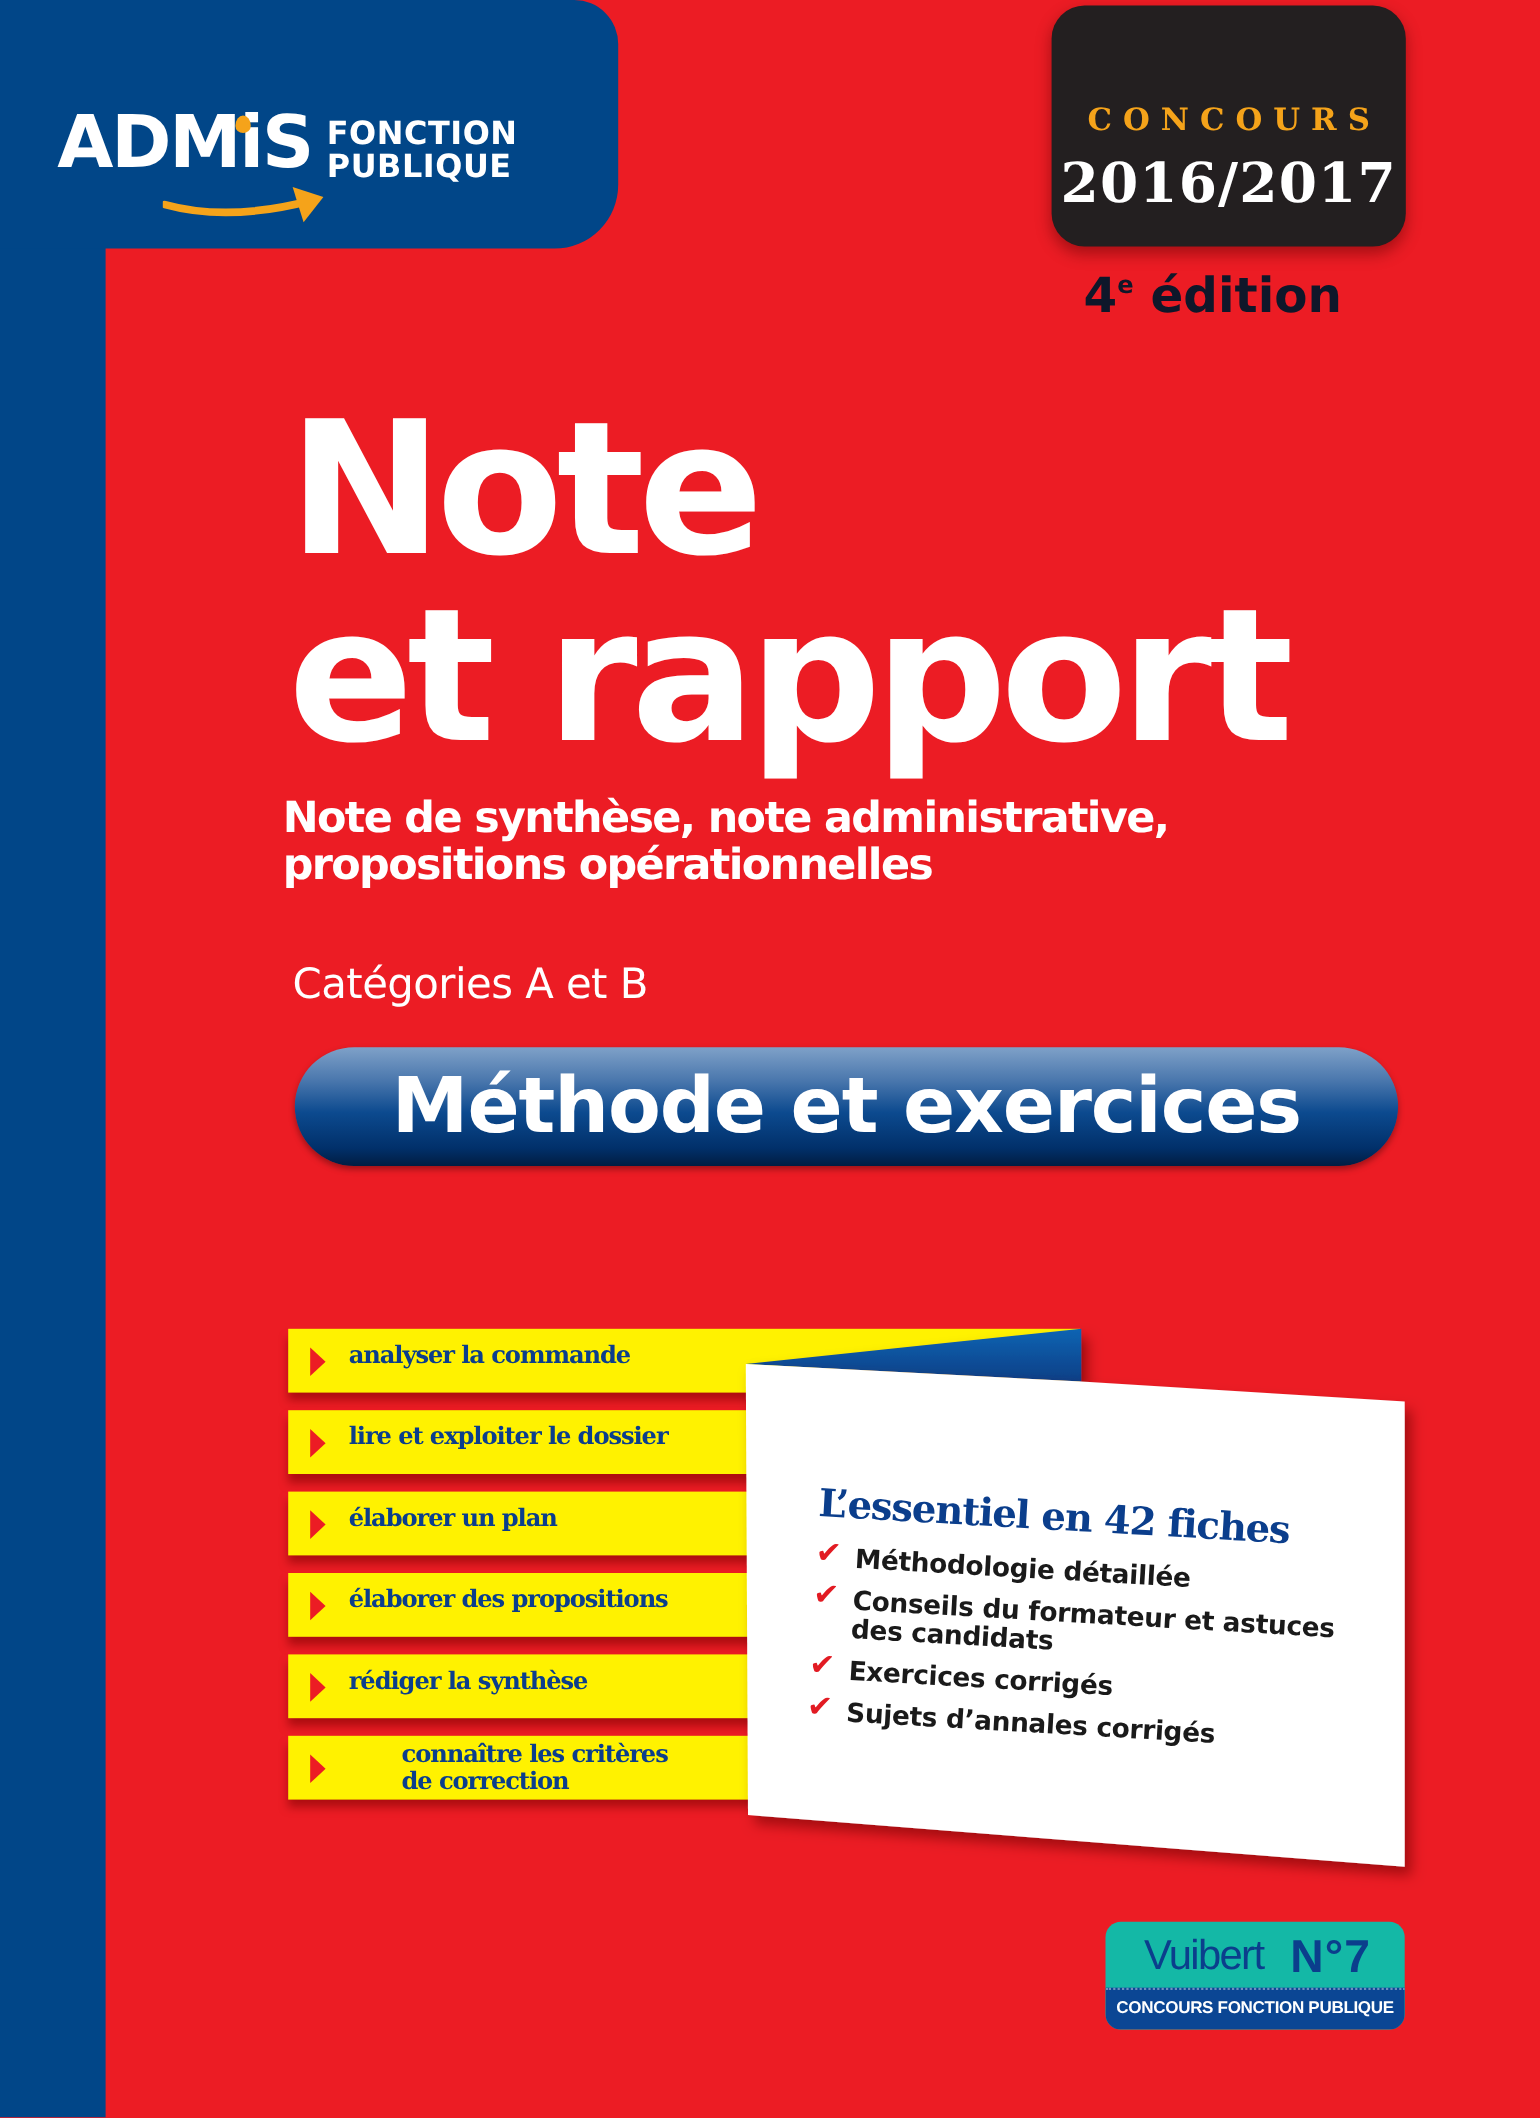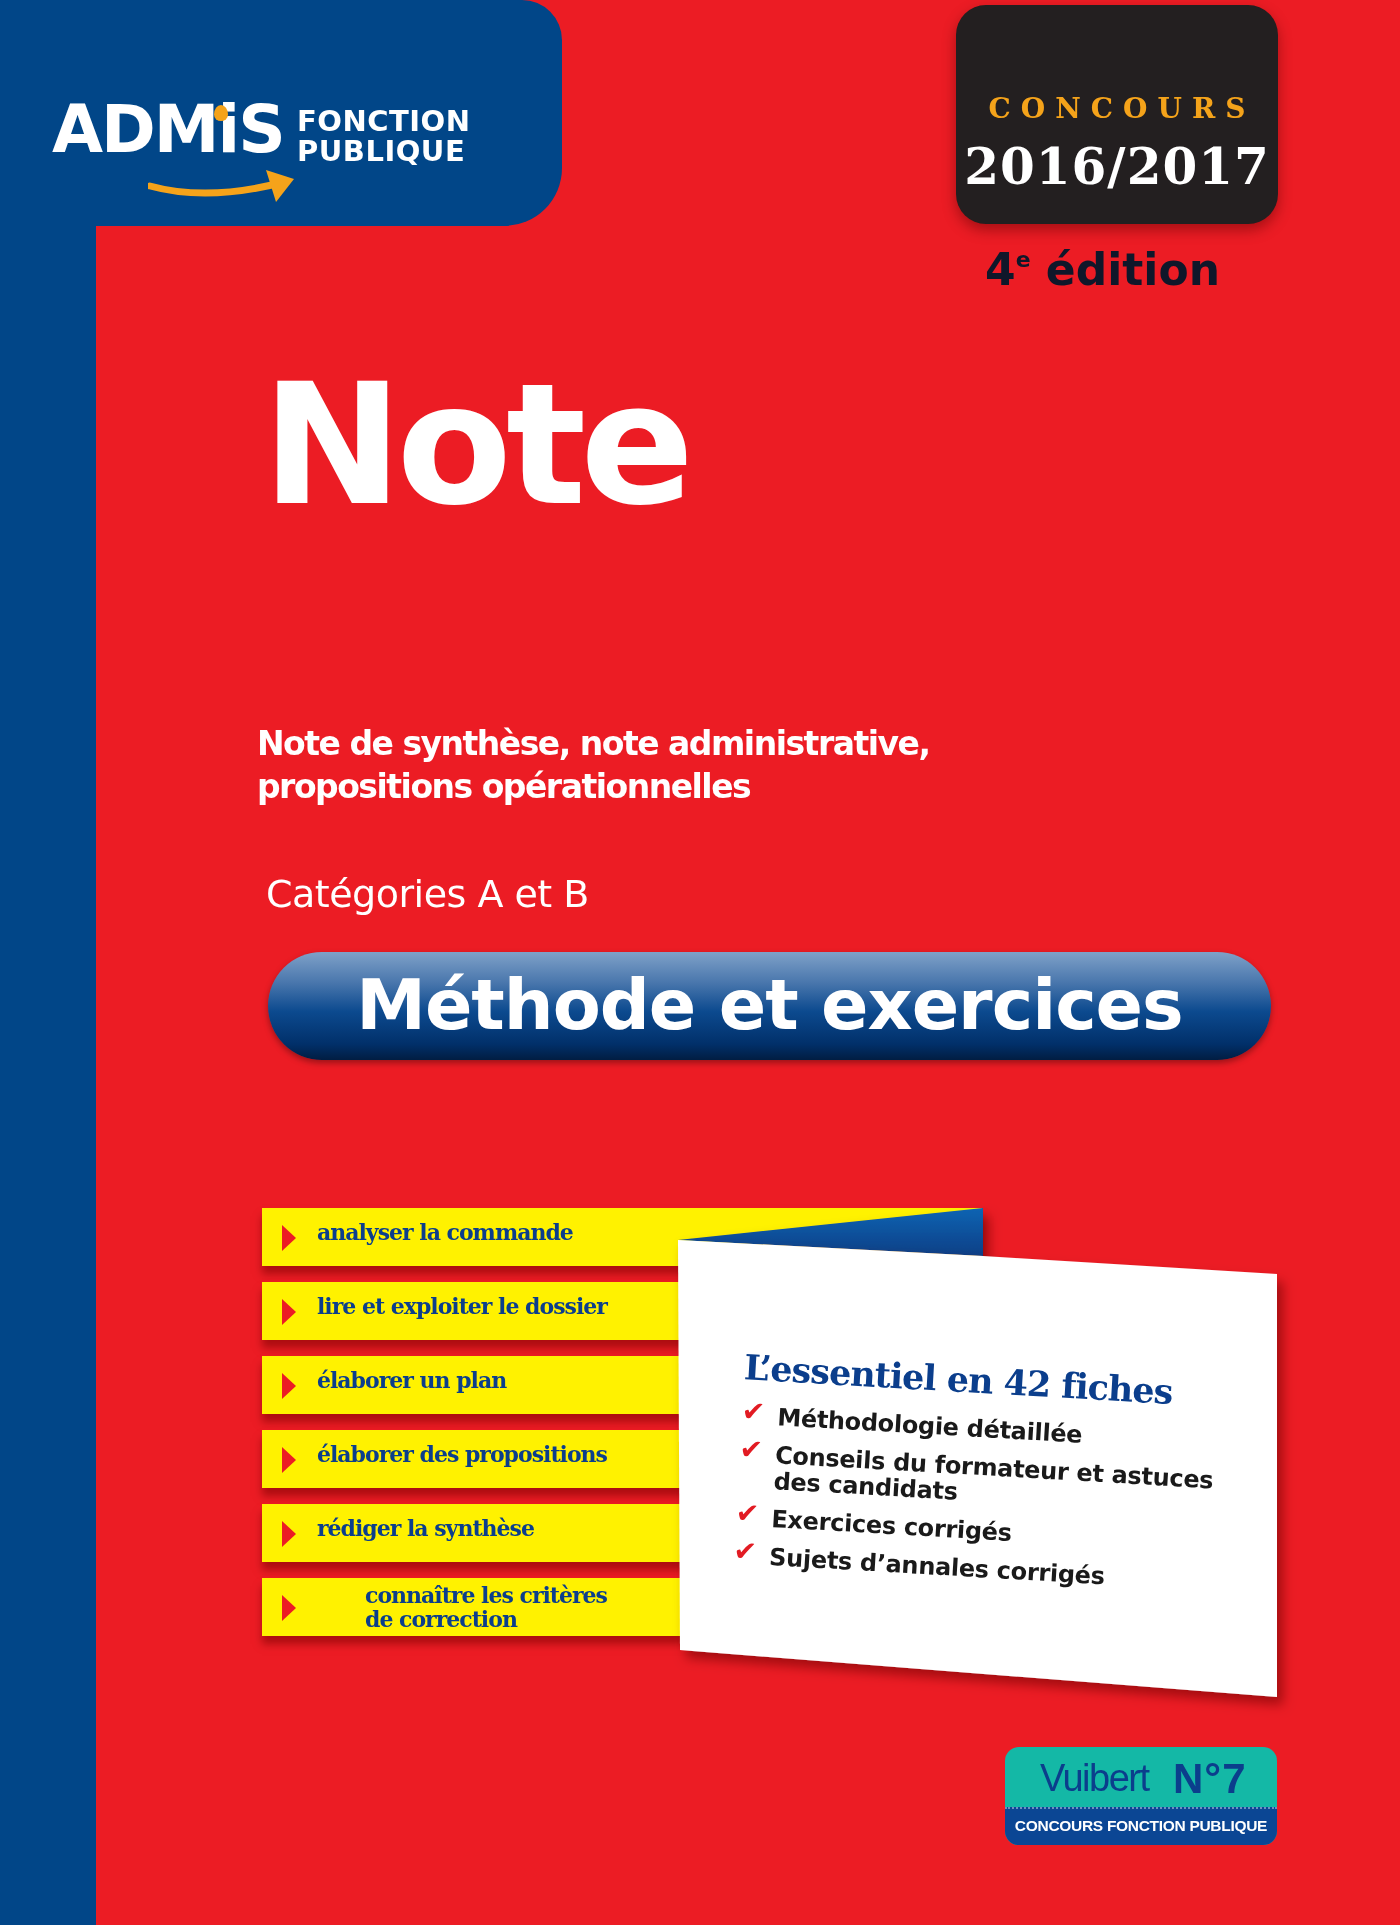--- a/index.html
+++ b/index.html
@@ -13,21 +13,21 @@
   .logo-fp { position: absolute; left: 297px; top: 106px; color: #fff; font-family: "DejaVu Sans", sans-serif; font-weight: bold; font-size: 29px; line-height: 30px; letter-spacing: 0.5px; }
   .logo-arrow { position: absolute; left: 148px; top: 168px; width: 150px; height: 40px; }
 
   .concours-box { position: absolute; left: 956px; top: 5px; width: 322px; height: 219px; background: #231f20; border-radius: 30px; box-shadow: 0 6px 14px rgba(80,0,0,0.45); text-align: center; }
   .concours-label { position: absolute; left: 0; right: 0; top: 87px; color: #f5a31a; font-family: "DejaVu Serif", serif; font-weight: bold; font-size: 28px; letter-spacing: 10px; padding-left: 10px; }
   .concours-years { position: absolute; left: 0; right: 0; top: 132px; color: #fff; font-family: "DejaVu Serif", serif; font-weight: bold; font-size: 50px; letter-spacing: 1px; }
   .edition { position: absolute; left: 985px; top: 244px; color: #0f172a; font-family: "DejaVu Sans", sans-serif; font-weight: bold; font-size: 44px; }
   .edition sup { font-size: 22px; vertical-align: 18px; }
 
   .title { position: absolute; left: 262px; top: 360px; color: #fff; font-family: "DejaVu Sans", sans-serif; font-weight: bold; font-size: 168px; line-height: 170px; letter-spacing: -6px; }
-  .subtitle { position: absolute; left: 257px; top: 722px; color: #fff; font-family: "DejaVu Sans", sans-serif; font-weight: bold; font-size: 33px; line-height: 43px; letter-spacing: -1.5px; }
+  .subtitle { position: absolute; left: 257px; top: 722px; color: #fff; font-family: "DejaVu Sans", sans-serif; font-weight: bold; font-size: 39px; line-height: 43px; letter-spacing: -1.5px; }
   .categories { position: absolute; left: 266px; top: 872px; color: #fff; font-family: "DejaVu Sans", sans-serif; font-size: 38px; letter-spacing: -0.5px; }
 
   .method-pill { position: absolute; left: 268px; top: 952px; width: 1003px; height: 108px; border-radius: 54px;
     background: linear-gradient(to bottom, #7fa1c8 0%, #4a77ad 28%, #0c4a8f 55%, #01306a 85%, #011d42 100%);
     box-shadow: 0 3px 6px rgba(0,0,0,0.35); }
   .method-text { position: absolute; left: 0; right: 0; top: 12px; text-align: center; color: #fff; font-family: "DejaVu Sans", sans-serif; font-weight: bold; font-size: 70px; letter-spacing: -1px; }
 
   .bars { position: absolute; left: 262px; top: 1208px; }
   .bar { position: absolute; left: 0; width: 720px; height: 58px; background: #fff200; box-shadow: 0 8px 8px rgba(120,0,0,0.55); }
   .bar .tri { position: absolute; left: 20px; top: 17px; width: 0; height: 0; border-top: 13px solid transparent; border-bottom: 13px solid transparent; border-left: 14px solid #ec1c24; }
@@ -70,20 +70,21 @@
 
 <div class="concours-box">
   <div class="concours-label">CONCOURS</div>
   <div class="concours-years">2016/2017</div>
 </div>
 
 <div class="edition"><span>4</span><sup>e</sup><span> édition</span></div>
 
 <div class="title">
   <div>Note</div>
+  <div>et rapport</div>
 </div>
 
 <div class="subtitle">
   <div>Note de synthèse, note administrative,</div>
   <div>propositions opérationnelles</div>
 </div>
 
 <div class="categories">Catégories A et B</div>
 
 <div class="method-pill">

